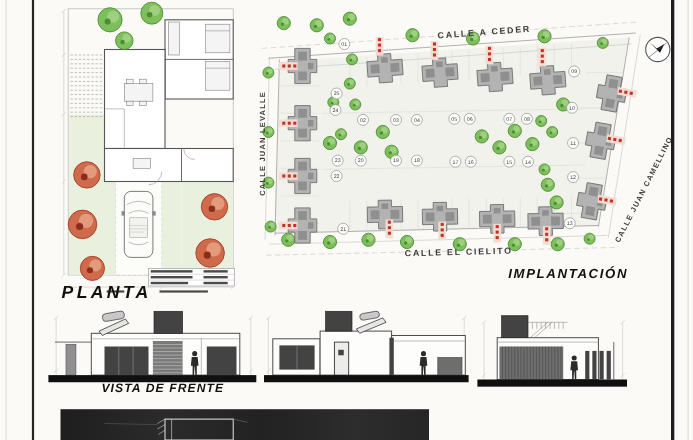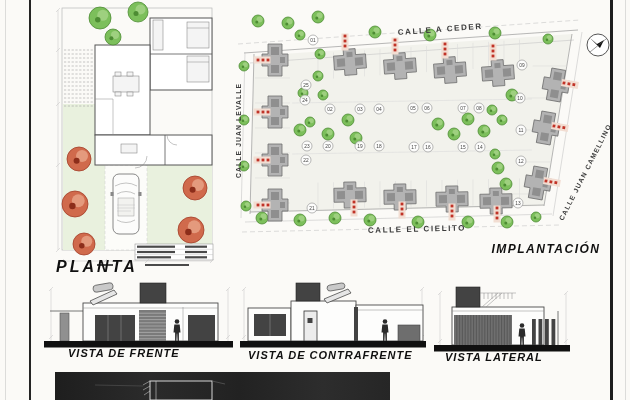--- a/index.html
+++ b/index.html
@@ -13,23 +13,23 @@
   .edge.v4{left:625px;width:1px;background:#dcdcda}
   svg{position:absolute;overflow:visible}
   .floor-plan{left:35px;top:4px;width:190px;height:276px}
   .site-plan{left:230px;top:8px;width:385px;height:252px}
   .elev-frente{left:38px;top:281px;width:198px;height:86px}
   .elev-contra{left:236px;top:281px;width:196px;height:86px}
   .elev-lateral{left:432px;top:281px;width:140px;height:86px}
   .fig-label{position:absolute;font-style:italic;font-weight:700;color:#101010;
     white-space:nowrap}
   .planta-label{left:56px;top:258px;font-size:16px;letter-spacing:3px}
-  .impl-label{left:472px;top:242px;width:148px;font-size:12px;letter-spacing:1.5px;
-    text-align:center}
-  .vista-label{font-size:11px;letter-spacing:1px;text-align:left}
+  .impl-label{left:462px;top:242px;width:148px;font-size:12px;letter-spacing:1.5px;
+    text-align:left}
+  .vista-label{font-size:11px;letter-spacing:1px;text-align:center}
   .vl-frente{left:68px;top:347px;width:160px}
   .vl-contra{left:248px;top:349px;width:185px}
   .vl-lateral{left:445px;top:351px;width:125px}
   .photo{position:absolute;left:55px;top:372px;width:335px;height:28px;
     background:linear-gradient(90deg,#1e1e1e,#2b2b2b 28%,#222 55%,#2d2d2d 80%,#262626)}
   .photo svg{position:absolute;left:0;top:0;width:335px;height:28px}
   
   .lot{fill:none;stroke:#b8b8b8;stroke-width:.7}
   .lawn{fill:#e9f1de}
   .drive{fill:#fcfcf9;stroke:#cfcfcf;stroke-width:.5;stroke-dasharray:3 2}
@@ -654,21 +654,20 @@
     <rect class="outline" x="120" y="24" width="67" height="36"></rect>
     <line class="thin" x1="120" y1="29" x2="187" y2="29"></line>
     <rect class="dark" x="118" y="26" width="4" height="34"></rect>
     <rect x="162" y="44" width="22" height="16" fill="#6e6e6e" stroke="#444" stroke-width=".6"></rect>
     <g class="person" transform="translate(149,60)">
       <circle cx="0" cy="-19.5" r="2.3"></circle>
       <path d="M-2.7,-16.5 L2.7,-16.5 L3.5,-8.5 L1.9,-8.5 L1.9,0 L0.6,0 L0.15,-7.5 L-0.15,-7.5 L-0.6,0 L-1.9,0 L-1.9,-8.5 L-3.5,-8.5 Z"></path>
     </g>
     <rect class="bar" x="4" y="60" width="186" height="6.5"></rect>
   </svg>
-  <div class="fig-label vista-label vl-contra">VISTA DE CONTRAFRENTE</div>
 
   <svg class="elev-lateral" viewBox="0 0 140 86">
     <line class="hair" x1="8" y1="12" x2="8" y2="64"></line>
       <path class="hair" d="M6,14 L10,10 M6,62 L10,58"></path>
     <line class="hair" x1="134" y1="12" x2="134" y2="64"></line>
       <path class="hair" d="M132,14 L136,10 M132,62 L136,58"></path>
     <rect class="outline" x="20" y="26" width="92" height="38"></rect>
     <line class="thin" x1="20" y1="30" x2="112" y2="30"></line>
     <rect class="dark" x="24" y="6" width="24" height="20" stroke="#222" stroke-width=".6"></rect>
     <line class="thin" x1="48" y1="12" x2="84" y2="12"></line>
@@ -711,21 +710,20 @@
     <rect class="dark" x="106.5" y="38" width="3.8" height="26" fill="#262626"></rect>
     <rect class="dark" x="113" y="38" width="3.8" height="26" fill="#262626"></rect>
     <rect class="dark" x="119.5" y="38" width="3.8" height="26" fill="#262626"></rect>
     <line class="wall-line" x1="126" y1="30" x2="126" y2="64"></line>
     <g class="person" transform="translate(90,64)">
       <circle cx="0" cy="-19.5" r="2.3"></circle>
       <path d="M-2.7,-16.5 L2.7,-16.5 L3.5,-8.5 L1.9,-8.5 L1.9,0 L0.6,0 L0.15,-7.5 L-0.15,-7.5 L-0.6,0 L-1.9,0 L-1.9,-8.5 L-3.5,-8.5 Z"></path>
     </g>
     <rect class="bar" x="2" y="64" width="136" height="6.5"></rect>
   </svg>
-  <div class="fig-label vista-label vl-lateral">VISTA LATERAL</div>
 
   <div class="photo">
     <svg viewBox="0 0 335 28">
       <line x1="40" y1="13" x2="88" y2="14" stroke="#4a4a4a" stroke-width=".8"></line>
       <rect x="95" y="9" width="62" height="19" fill="none" stroke="#e8e8e8" stroke-width=".9"></rect>
       <line x1="101" y1="9" x2="101" y2="28" stroke="#d0d0d0" stroke-width=".6"></line>
       <line x1="95" y1="9" x2="88" y2="13" stroke="#ddd" stroke-width=".5"></line>
       <line x1="95" y1="14" x2="88" y2="18" stroke="#ddd" stroke-width=".5"></line>
       <line x1="95" y1="19" x2="89" y2="23" stroke="#ddd" stroke-width=".5"></line>
       <line x1="157" y1="9" x2="170" y2="12" stroke="#6a6a6a" stroke-width=".6"></line>

